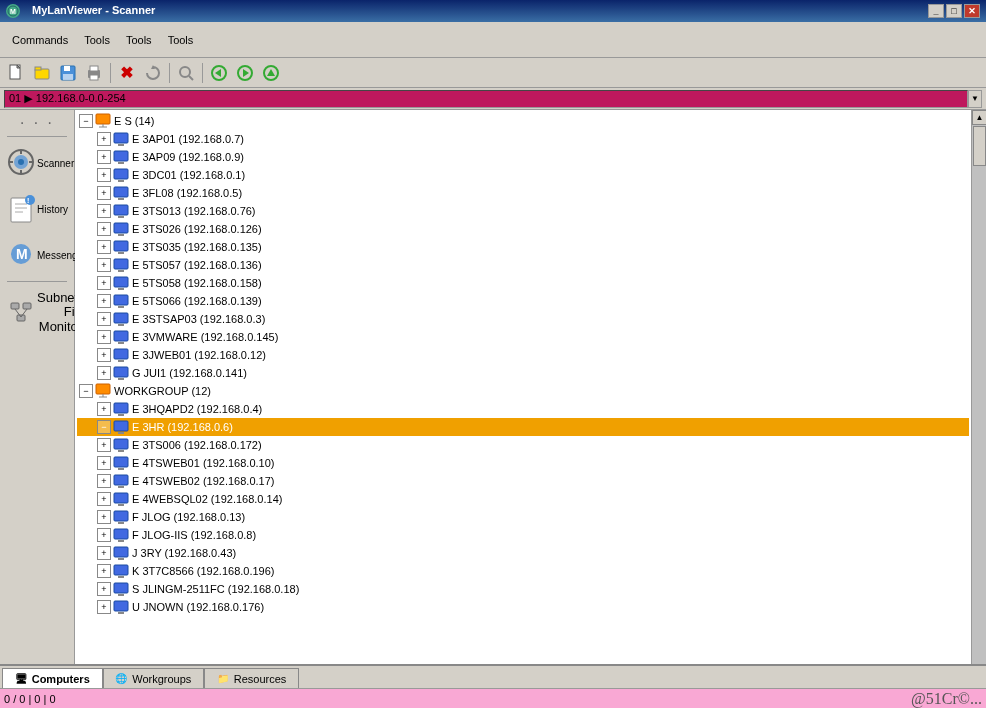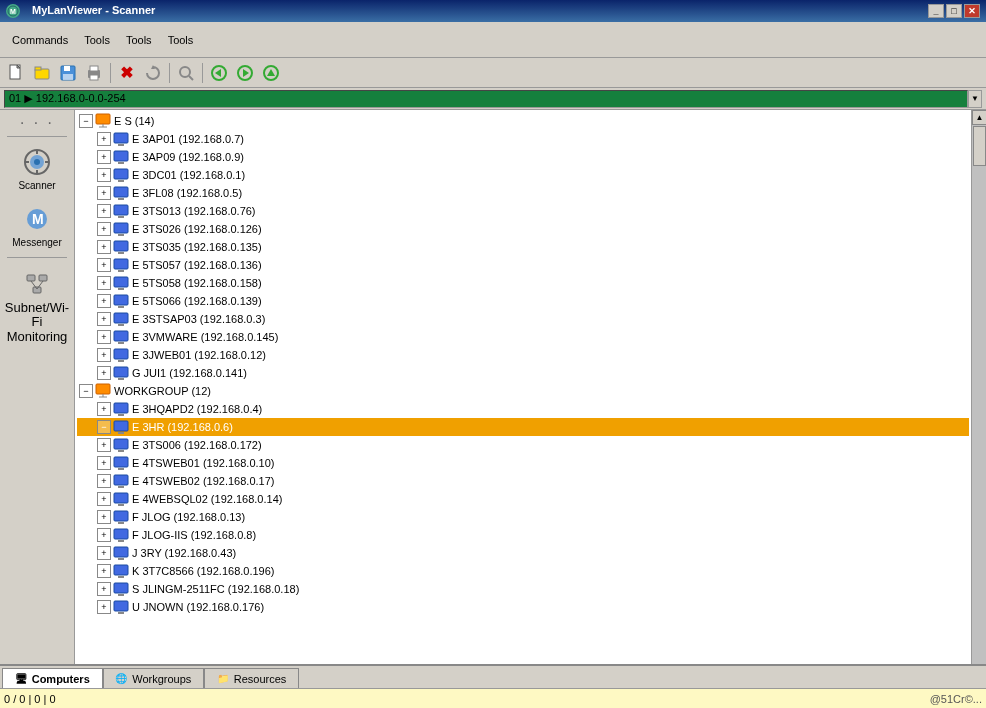--- a/index.html
+++ b/index.html
@@ -105,21 +105,21 @@
     .address-bar {
       background: #d4d0c8;
       border-bottom: 1px solid #999;
       height: 22px;
       display: flex;
       align-items: center;
       padding: 0 4px;
       font-size: 11px;
     }
     .address-content {
-      background: #15803d;
+      background: #be185d;
       border: 1px inset #999;
       flex: 1;
       height: 18px;
       display: flex;
       align-items: center;
       padding: 0 4px;
       font-size: 11px;
     }
     .address-scroll {
       width: 14px;
@@ -145,21 +145,21 @@
       border-right: 1px solid #999;
       display: flex;
       flex-direction: column;
       align-items: center;
       padding: 4px 0;
       gap: 2px;
     }
     .sidebar-item {
       width: 70px;
       display: flex;
-      flex-direction: column;
+      flex-direction: row;
       align-items: center;
       padding: 4px 2px;
       cursor: pointer;
       font-size: 10px;
       text-align: center;
       border: 1px solid transparent;
     }
     .sidebar-icon {
       width: 32px;
       height: 32px;
@@ -224,41 +224,42 @@
     }
     .node-label {
       font-size: 11px;
     }
     
     .indent-0 { padding-left: 2px; }
     .indent-1 { padding-left: 20px; }
 
     
     .status-bar {
-      background: #fef9c3;
+      background: #f9a8d4;
       border-top: 1px solid #999;
       height: 20px;
       display: flex;
       align-items: center;
       justify-content: space-between;
       padding: 0 4px;
       font-size: 11px;
       position: absolute;
       bottom: 0;
       left: 0;
       right: 0;
     }
     .status-left {
       display: flex;
       align-items: center;
       gap: 4px;
     }
     .status-right {
-      font-size: 11px;
+      font-size: 16px;
       color: #555;
+      font-family: Liberation Serif, serif;
     }
 
     
     .bottom-tabs {
       background: #d4d0c8;
       border-top: 2px solid #888;
       height: 24px;
       display: flex;
       align-items: flex-end;
       padding: 0 2px;
@@ -430,20 +431,33 @@
           <circle cx="16" cy="16" r="3" fill="#2970b0"></circle>
           <line x1="16" y1="4" x2="16" y2="8" stroke="#666" stroke-width="2"></line>
           <line x1="16" y1="24" x2="16" y2="28" stroke="#666" stroke-width="2"></line>
           <line x1="4" y1="16" x2="8" y2="16" stroke="#666" stroke-width="2"></line>
           <line x1="24" y1="16" x2="28" y2="16" stroke="#666" stroke-width="2"></line>
         </svg>
       </div>
       <span>Scanner</span>
     </div>
 
+    <div class="sidebar-item">
+      <div class="sidebar-icon">
+        <svg width="32" height="32" viewBox="0 0 32 32">
+          <rect x="6" y="6" width="20" height="24" fill="white" stroke="#888" stroke-width="1" rx="1"></rect>
+          <line x1="10" y1="12" x2="22" y2="12" stroke="#aaa" stroke-width="1"></line>
+          <line x1="10" y1="16" x2="22" y2="16" stroke="#aaa" stroke-width="1"></line>
+          <line x1="10" y1="20" x2="18" y2="20" stroke="#aaa" stroke-width="1"></line>
+          <circle cx="25" cy="8" r="5" fill="#4a90d9"></circle>
+          <text x="22" y="11" fill="white" font-size="7" font-weight="bold">!</text>
+        </svg>
+      </div>
+      <span>History</span>
+    </div>
 
 
 
 
     <div class="sidebar-item">
       <div class="sidebar-icon">
         <svg width="32" height="32" viewBox="0 0 32 32">
           <circle cx="16" cy="16" r="10" fill="#4a90d9" opacity="0.8"></circle>
           <text x="11" y="21" fill="white" font-size="14" font-weight="bold">M</text>
         </svg>

